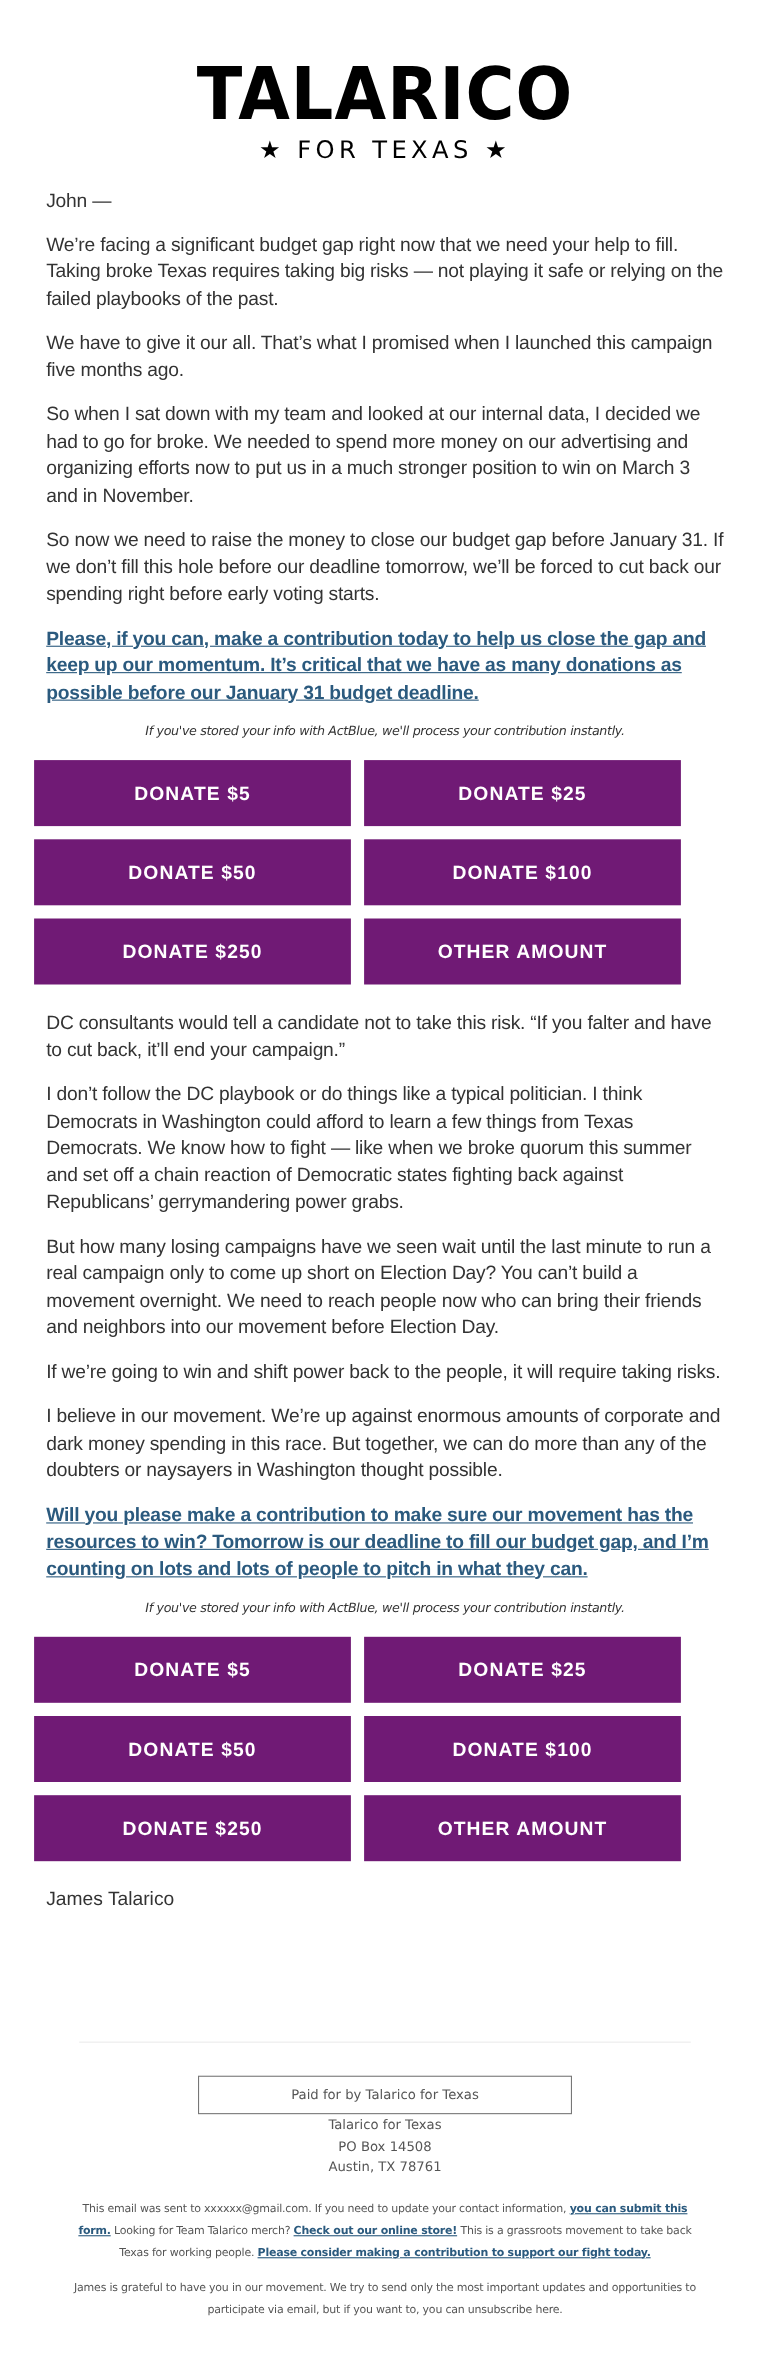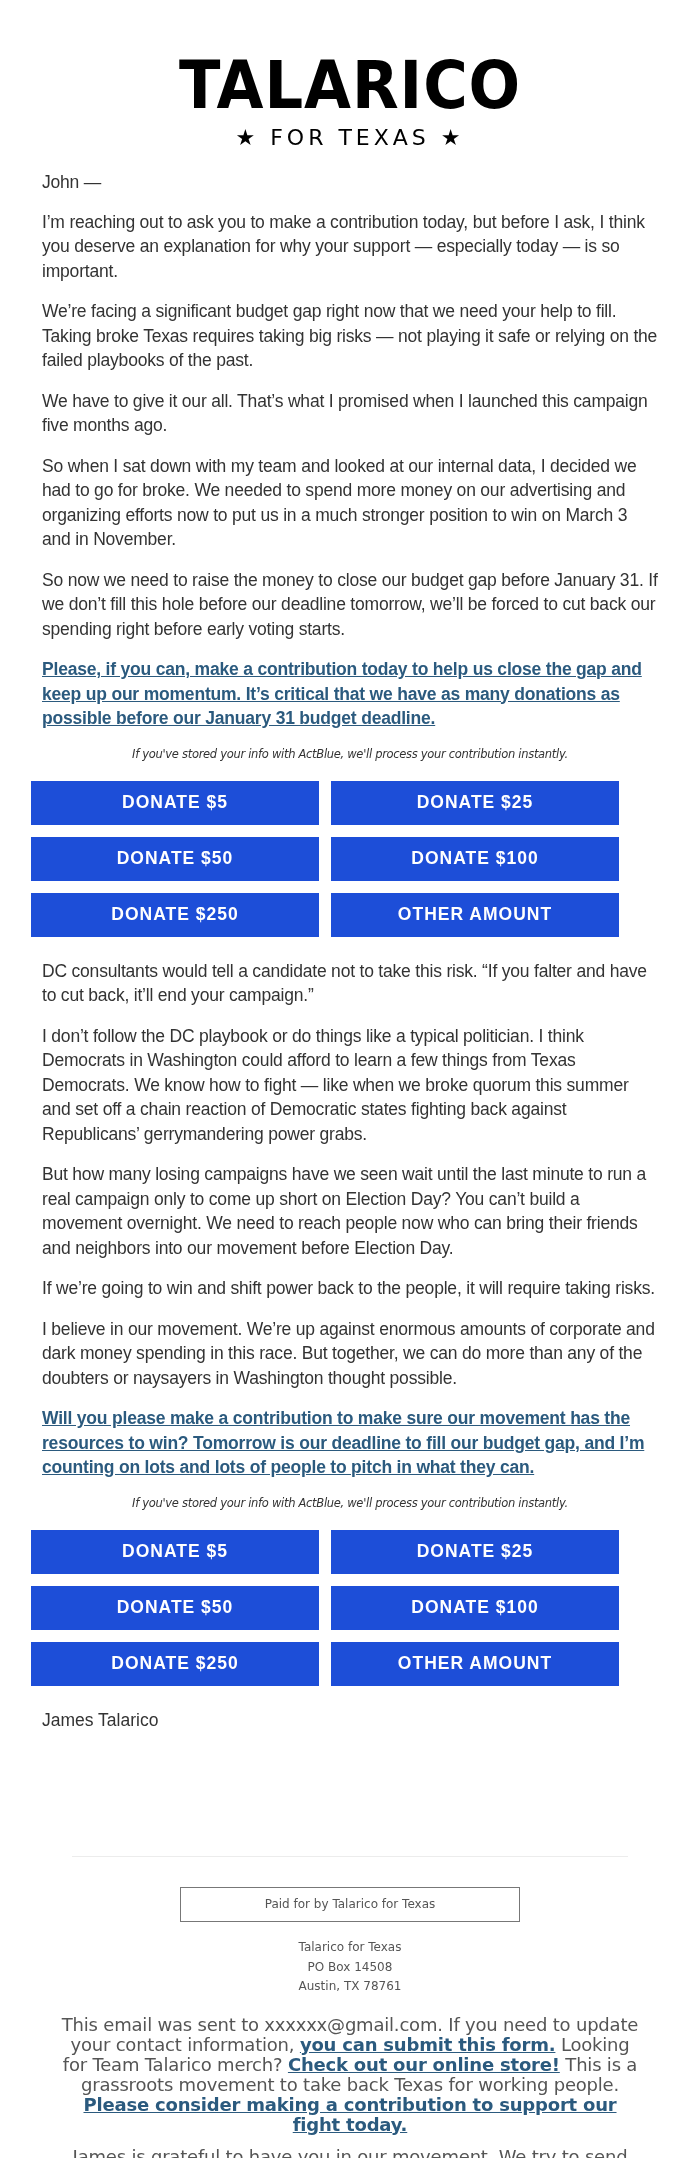--- a/index.html
+++ b/index.html
@@ -33,42 +33,42 @@
     text-align: center; font-style: italic; font-size: 11.5px;
     color: #333; margin: 8px 0 20px 0; font-family: "DejaVu Sans", sans-serif;
     letter-spacing: -0.3px;
   }
   .btn-grid {
     width: 588px; margin-left: 31px;
     display: grid; grid-template-columns: 288px 288px;
     column-gap: 12px; row-gap: 12px; margin-bottom: 22px;
   }
   .btn {
-    height: 44px; background: #1d4ed8; color: #fff;
+    height: 60px; background: #701a75; color: #fff;
     font-weight: bold; font-size: 17.5px; letter-spacing: 1px;
     display: flex; align-items: center; justify-content: center;
     text-decoration: none;
   }
   .signature { font-size: 17.5px; line-height: 24px; color: #333; margin-top: 16px; }
 
   .footer { position: absolute; left: 0; top: 1856px; width: 700px; }
   .divider { margin: 0 72px; height: 1px; background: #ececec; }
   .paid-box {
-    width: 340px; height: 35px; margin: 30px auto 16px auto;
+    width: 340px; height: 35px; margin: 30px auto 0 auto;
     border: 1px solid #777; text-align: center;
     font-family: "DejaVu Sans", sans-serif; font-size: 12px; color: #555;
     line-height: 33px;
   }
   .address {
     text-align: center; font-family: "DejaVu Sans", sans-serif;
     font-size: 12px; color: #555; line-height: 19.5px; 
   }
   .legal {
     text-align: center; font-family: "DejaVu Sans", sans-serif;
-    font-size: 18px; color: #555; line-height: 20px;
+    font-size: 10px; color: #555; line-height: 20px;
     width: 580px; margin: 18px auto 0 auto; letter-spacing: -0.2px;
   }
   .legal a { color: #2b5a7e; font-weight: bold; text-decoration: underline; }
   .legal2 { margin-top: 12px; }
 </style>
 </head>
 <body>
 
 <div class="page">
 
@@ -77,21 +77,20 @@
     <div class="logo-sub">
       <span class="star">★</span>
       <span>FOR TEXAS</span>
       <span class="star">★</span>
     </div>
   </div>
 
   <div class="content">
     <p class="p greeting">John —</p>
 
-    <p class="p">I’m reaching out to ask you to make a contribution today, but before I ask, I think you deserve an explanation for why your support — especially today — is so important.</p>
     <p class="p">We’re facing a significant budget gap right now that we need your help to fill. Taking broke Texas requires taking big risks — not playing it safe or relying on the failed playbooks of the past.</p>
     <p class="p">We have to give it our all. That’s what I promised when I launched this campaign five months ago.</p>
     <p class="p">So when I sat down with my team and looked at our internal data, I decided we had to go for broke. We needed to spend more money on our advertising and organizing efforts now to put us in a much stronger position to win on March 3 and in November.</p>
     <p class="p">So now we need to raise the money to close our budget gap before January 31. If we don’t fill this hole before our deadline tomorrow, we’ll be forced to cut back our spending right before early voting starts.</p>
 
     <p class="p link-para">
       <a href="#">Please, if you can, make a contribution today to help us close the gap and keep up our momentum. It’s critical that we have as many donations as possible before our January 31 budget deadline.</a>
     </p>
 
     <p class="actblue">If you've stored your info with ActBlue, we'll process your contribution instantly.</p>

